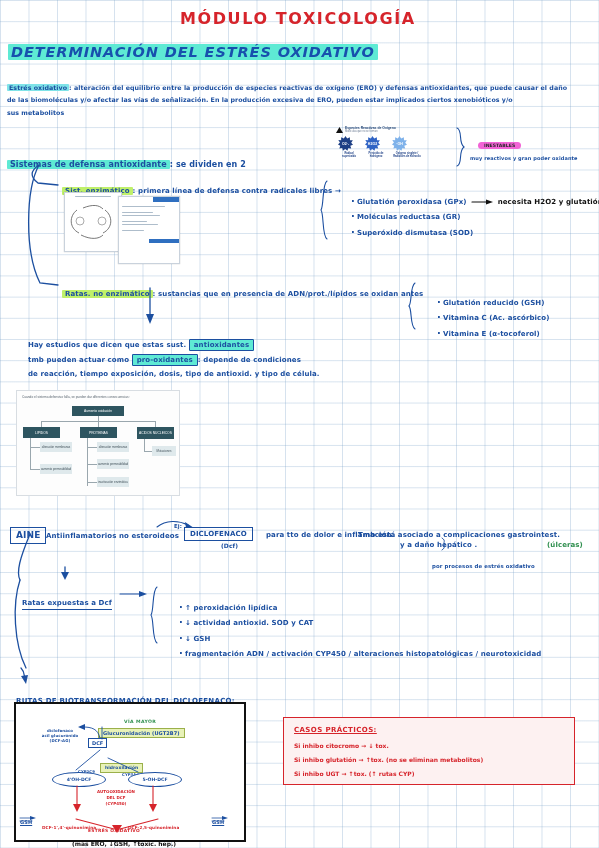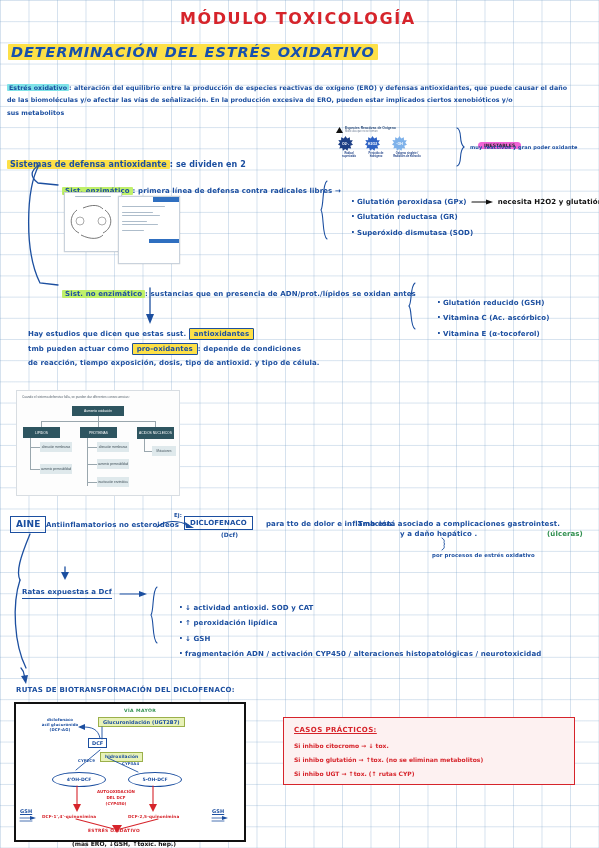--- a/index.html
+++ b/index.html
@@ -14,37 +14,37 @@
     background-image:
       linear-gradient(to right, rgba(120,160,200,.30) 1px, transparent 1px),
       linear-gradient(to bottom, rgba(120,160,200,.30) 1px, transparent 1px);
     background-size:28.5px 21.2px;
     pointer-events:none;
   }
   #sheet{position:absolute;inset:0;}
 
   .abs{position:absolute;}
   .hw{ font-family:"DejaVu Sans", sans-serif; color:#1c4fa0; font-weight:700;
-       letter-spacing:.1px; line-height:1.25; }
+       letter-spacing:.1px; line-height:1.25;margin-top:11px; }
   .tiny{font-size:5.4px}
   .s6{font-size:6px}
   .s7{font-size:7px}
   .s8{font-size:8px}
   .s9{font-size:9px}
 
   
   .title-red{
     color:#d6242b;font-weight:700;font-size:16px;letter-spacing:1.6px;
     font-family:"DejaVu Sans", sans-serif;
   }
   .title-blue{
     color:#1750ad;font-weight:700;font-size:14.5px;letter-spacing:.9px;
     font-style:italic;
   }
-  .hl-blue{background:#fde047;padding:0 3px;border-radius:1px;}
+  .hl-blue{background:#5eead4;padding:0 3px;border-radius:1px;}
   .hl-green{background:#bff06a;padding:0 3px;border-radius:1px;}
   .hl-cyan{background:#7fe3e8;padding:0 2px;border-radius:1px;}
   .hl-pink{background:#f264d6;padding:1px 6px;border-radius:7px;color:#2a2a2a;font-size:4.6px;font-weight:700;}
   .hl-yellowgreen{background:#e8f2b8;border:1px solid #9bb04a;padding:1px 4px;}
   .boxed{border:1.4px solid #1c4fa0;padding:1px 4px;}
   .green-txt{color:#2f8f4e;}
   .red-txt{color:#d6242b;}
 
   
   .para{color:#1c4fa0;font-weight:700;font-size:6.3px;line-height:1.95;letter-spacing:.05px;}
@@ -160,21 +160,21 @@
   <ul class="bul abs hw s7" style="left:334px;top:182px;width:260px;">
     <li>
       <span>Glutatión peroxidasa (GPx)</span>
       <svg style="display:inline-block;vertical-align:middle;margin:0 2px;" width="22" height="6">
         <path class="stroke-k" style="stroke-width:1.2" d="M1 3 H17"></path>
           <path style="fill:#111" d="M22 3 L15 .6 L15 5.4 Z"></path>
       </svg>
       <span class="green-txt" style="color:#111">necesita H2O2 y glutatión</span>
     </li>
     <li>
-      <span>Glutatión reductasa (GR)</span>
+      <span>Moléculas reductasa (GR)</span>
     </li>
     <li>
       <span>Superóxido dismutasa (SOD)</span>
     </li>
   </ul>
 
   <div class="slide abs" style="left:64px;top:192px;width:52px;height:54px;padding:2px;">
     <div class="slide-line" style="width:70%;margin:1px auto 3px;"></div>
     <svg width="48" height="40">
       <path d="M10 10 C2 16, 2 28, 12 33" fill="none" stroke="#555" stroke-width=".8"></path>
@@ -190,21 +190,21 @@
     <div class="slide-line" style="width:80%"></div>
     <div class="slide-line" style="width:58%;margin-top:5px"></div>
     <div class="slide-line" style="width:70%"></div>
     <div class="slide-line" style="width:46%;margin-top:5px"></div>
     <div class="slide-line" style="width:66%"></div>
     <div class="slide-line" style="width:40%;margin-top:5px"></div>
     <div style="background:#2f6fc0;height:4px;width:30px;margin:8px -3px -3px auto;"></div>
   </div>
 
   <div class="abs" style="left:62px;top:281px;">
-    <span class="hw s7 hl-green">Sist. no enzimático</span><span class="hw s7">: sustancias que en presencia de ADN/prot./lípidos se oxidan antes</span>
+    <span class="hw s7 hl-green">Ratas. no enzimático</span><span class="hw s7">: sustancias que en presencia de ADN/prot./lípidos se oxidan antes</span>
   </div>
 
   <svg class="abs" style="left:408px;top:282px;" width="12" height="48">
     <path class="stroke" style="stroke-width:1.1" d="M7 1 C2 4, 4 21, 1 24 C4 27, 2 44, 7 47"></path>
   </svg>
 
   <ul class="bul abs hw s7" style="left:420px;top:283px;width:175px;">
     <li>Glutatión reducido (GSH)</li>
     <li>Vitamina C (Ac. ascórbico)</li>
     <li>Vitamina E (α-tocoferol)</li>
@@ -291,22 +291,22 @@
   <svg class="abs" style="left:120px;top:590px;" width="28" height="8">
     <path class="stroke" style="stroke-width:1.1" d="M0 4 H21"></path>
       <path style="fill:#1c4fa0" d="M27 4 L19 1 L19 7 Z"></path>
   </svg>
 
   <svg class="abs" style="left:150px;top:586px;" width="12" height="58">
     <path class="stroke" style="stroke-width:1.1" d="M7 1 C2 4, 4 25, 1 29 C4 33, 2 54, 7 57"></path>
   </svg>
 
   <ul class="bul abs hw s7" style="left:162px;top:588px;width:420px;">
+    <li>↑ peroxidación lipídica</li>
     <li>↓ actividad antioxid. SOD y CAT</li>
-    <li>↑ peroxidación lipídica</li>
     <li>↓ GSH</li>
     <li>fragmentación ADN / activación CYP450 / alteraciones histopatológicas / neurotoxicidad</li>
   </ul>
 
   <svg class="abs" style="left:18px;top:668px;" width="12" height="16">
     <path class="stroke" d="M3 0 C7 4, 6 8, 7 11"></path>
       <path style="fill:#1c4fa0" d="M8 16 L3 8 L10 7 Z"></path>
   </svg>
 
   <div class="abs hw s7" style="left:16px;top:686px;letter-spacing:.25px;">RUTAS DE BIOTRANSFORMACIÓN DEL DICLOFENACO:</div>

